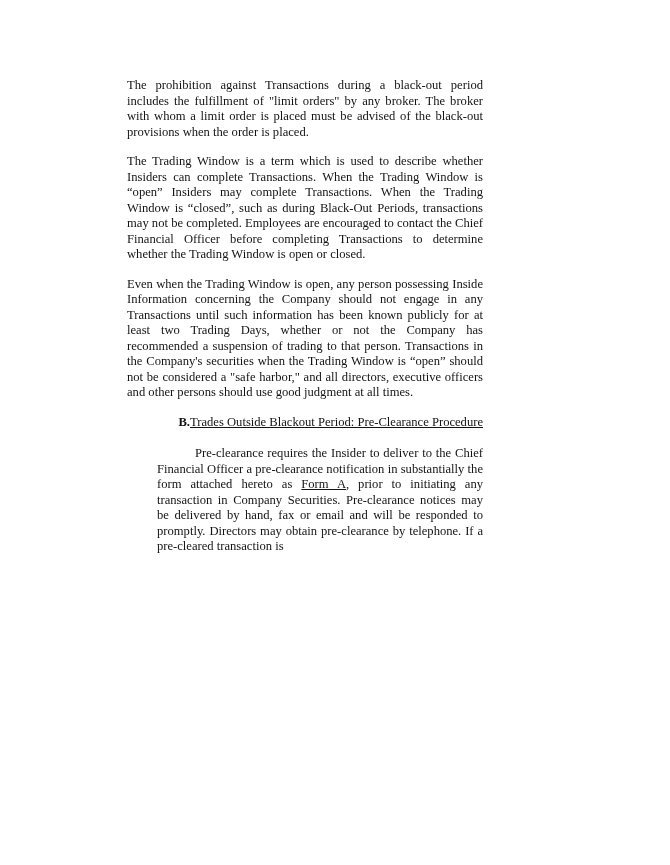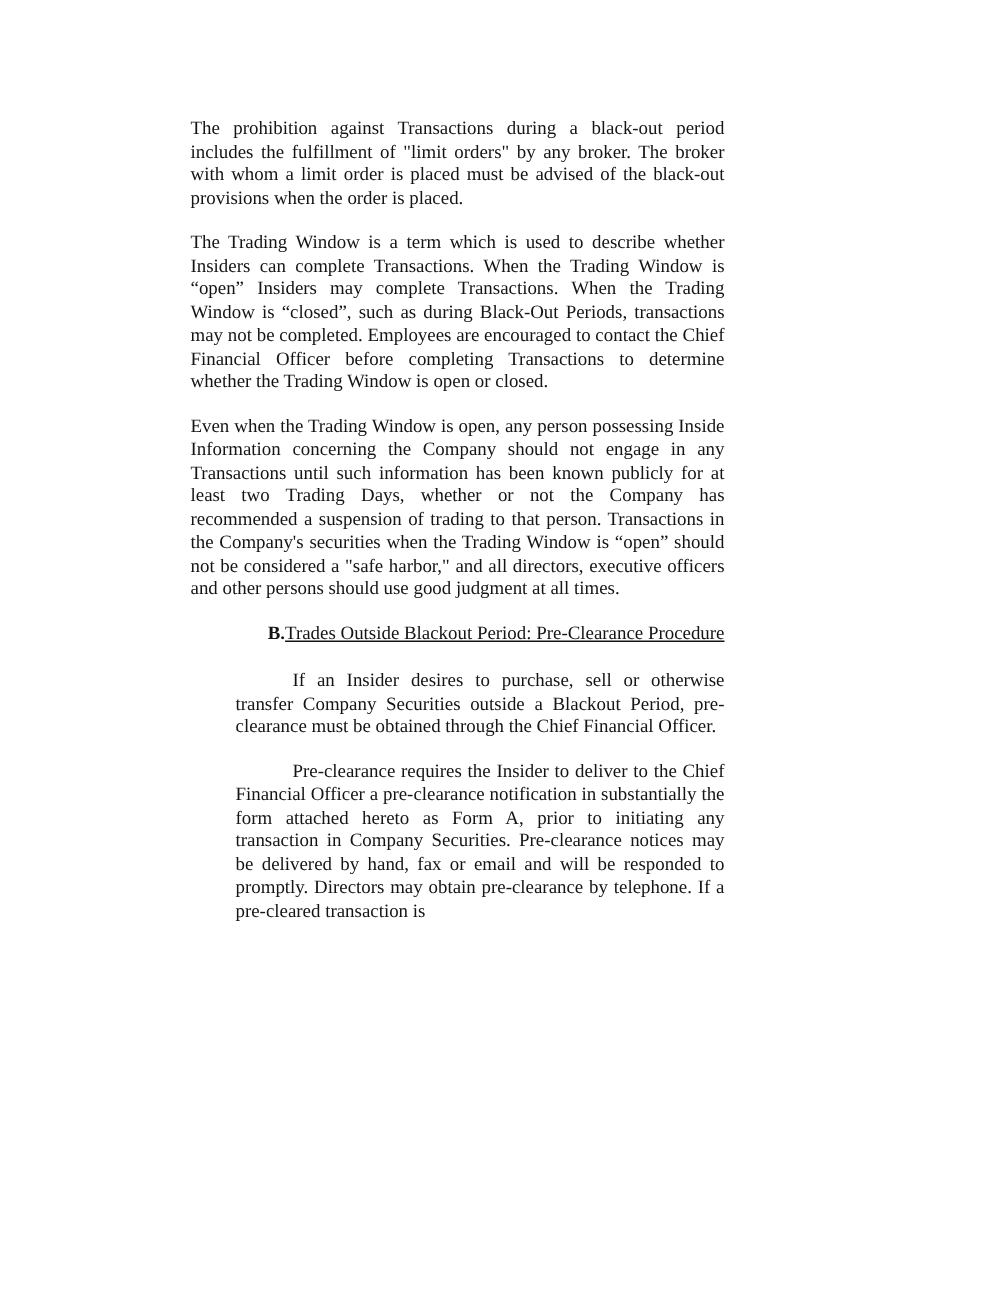--- a/index.html
+++ b/index.html
@@ -40,38 +40,38 @@
   .section-title {
     text-decoration: underline;
   }
   .indented-block {
     margin-left: 30px;
   }
   .first-line-indent {
     text-indent: 38px;
   }
   .underline {
+    text-decoration: underline;
   }
 </style>
 </head>
 <body>
 
 <div class="page">
 
   <p class="para">The prohibition against Transactions during a black-out period includes the fulfillment of "limit orders" by any broker. The broker with whom a limit order is placed must be advised of the black-out provisions when the order is placed.</p>
 
   <p class="para">The Trading Window is a term which is used to describe whether Insiders can complete Transactions. When the Trading Window is “open” Insiders may complete Transactions. When the Trading Window is “closed”, such as during Black-Out Periods, transactions may not be completed. Employees are encouraged to contact the Chief Financial Officer before completing Transactions to determine whether the Trading Window is open or closed.</p>
 
   <p class="para">Even when the Trading Window is open, any person possessing Inside Information concerning the Company should not engage in any Transactions until such information has been known publicly for at least two Trading Days, whether or not the Company has recommended a suspension of trading to that person. Transactions in the Company's securities when the Trading Window is “open” should not be considered a "safe harbor," and all directors, executive officers and other persons should use good judgment at all times.</p>
 
   <div class="section-heading">
     <span class="section-label">B.</span><span class="section-title">Trades Outside Blackout Period:  Pre-Clearance Procedure</span>
   </div>
 
   <div class="indented-block">
 
-    <p class="para first-line-indent">If an Insider desires to purchase, sell or otherwise transfer Company Securities outside a Blackout Period, pre-clearance must be obtained through the Chief Financial Officer.</p>
 
     <p class="para first-line-indent"><span>Pre-clearance requires the Insider to deliver to the Chief Financial Officer a pre-clearance notification in substantially the form attached hereto as </span><span class="underline">Form A</span><span>, prior to initiating any transaction in Company Securities. Pre-clearance notices may be delivered by hand, fax or email and will be responded to promptly. Directors may obtain pre-clearance by telephone. If a pre-cleared transaction is</span></p>
 
   </div>
 
 </div>
 
 </body></html>

